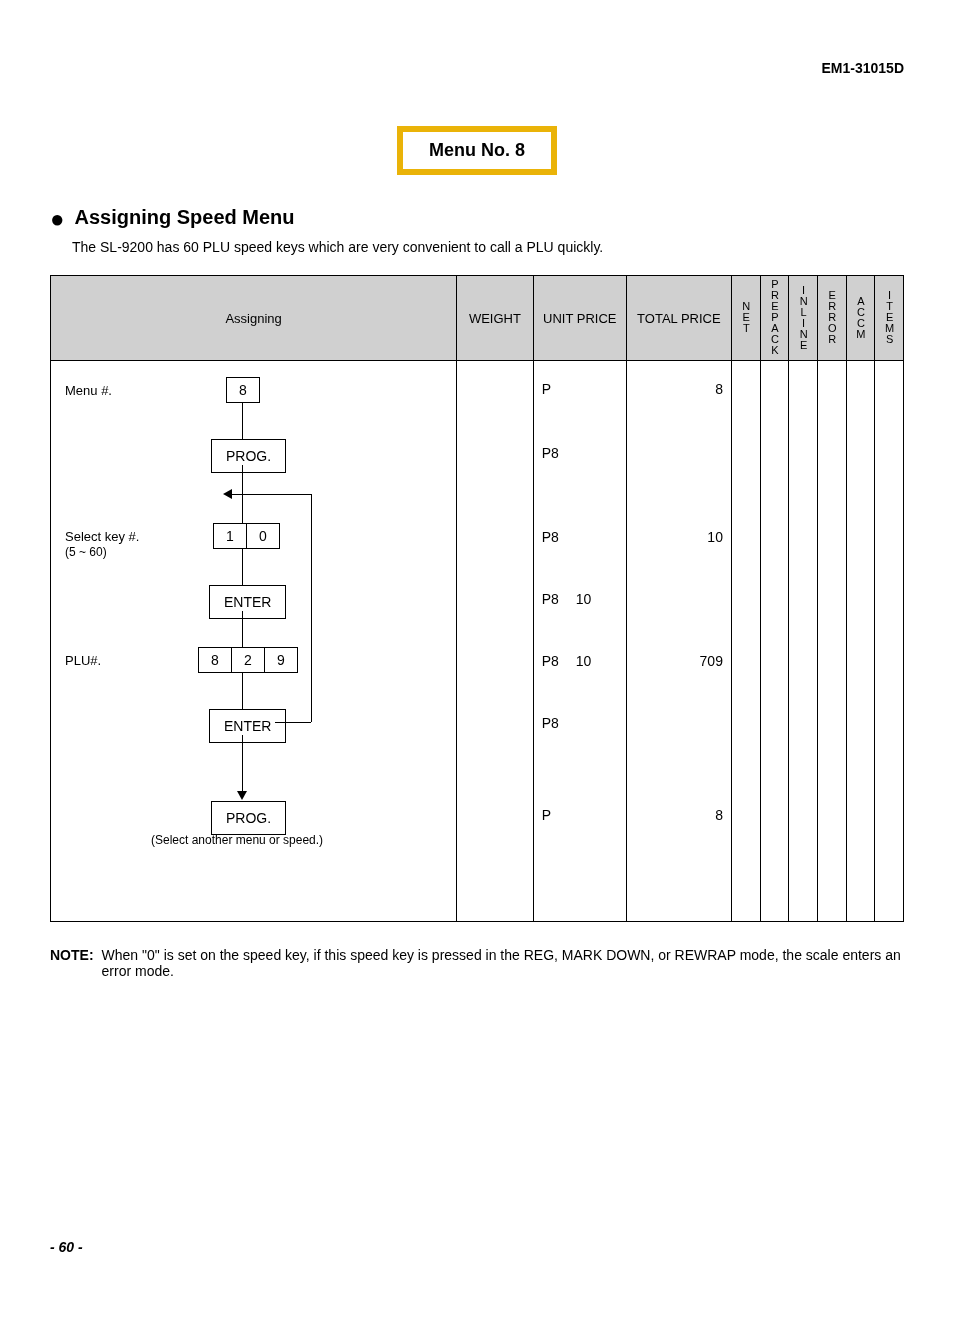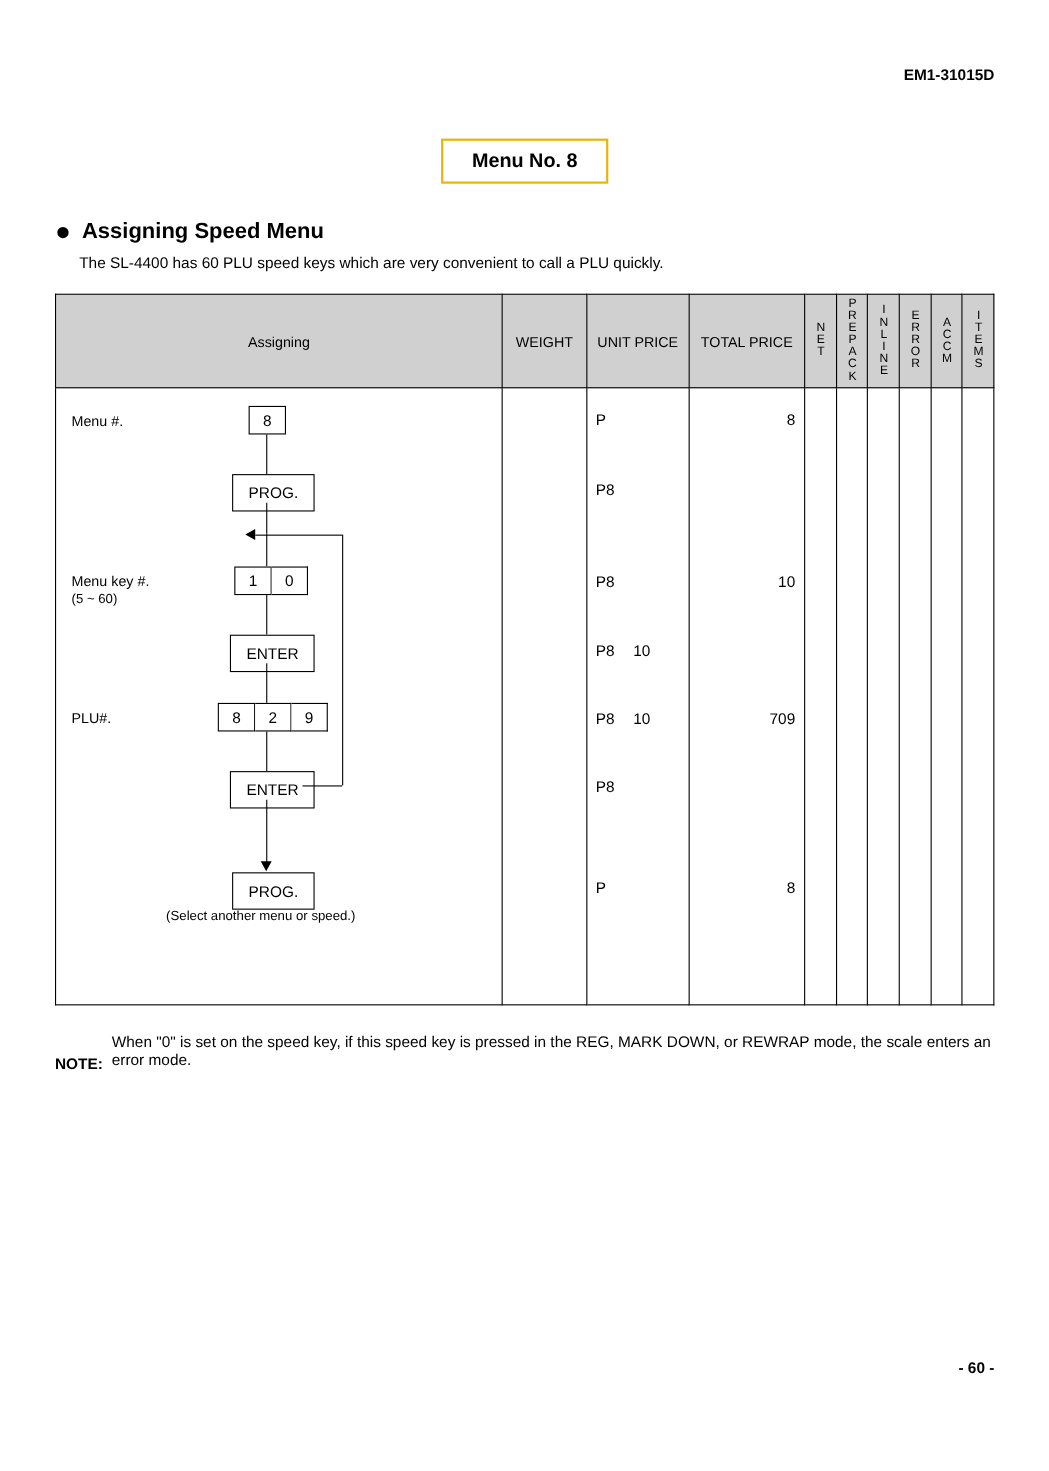--- a/index.html
+++ b/index.html
@@ -11,21 +11,21 @@
     width: 854px;
     font-size: 14px;
   }
   .doc-id {
     text-align: right;
     font-weight: bold;
     font-size: 14px;
     margin-bottom: 50px;
   }
   .menu-box {
-    border: 2px solid #eab308;
+    border: 6px solid #eab308;
     display: inline-block;
     padding: 8px 26px;
     font-weight: bold;
     font-size: 18px;
   }
   .menu-wrap {
     text-align: center;
     margin-bottom: 30px;
   }
   .section-title {
@@ -138,42 +138,43 @@
     position:absolute;
     font-size: 14px;
   }
 
   .note-block {
     margin-top: 25px;
     font-size: 14px;
     display: flex;
     gap: 8px;
   }
-  .note-label { font-weight: bold; white-space: nowrap; margin-top: 20px; }
+  .note-label { font-weight: bold; white-space: nowrap; }
 
   .page-num {
-    text-align: right;
+    text-align: left;
     font-weight: bold;
     margin-top: 260px;
     font-size: 14px;
+    font-style: italic;
   }
 </style>
 </head>
 <body>
 
 <div class="doc-id">EM1-31015D</div>
 
 <div class="menu-wrap">
   <div class="menu-box">Menu No. 8</div>
 </div>
 
 <div class="section-title">
   <span class="bullet">●</span><span>Assigning Speed Menu</span>
 </div>
-<div class="intro">The SL-4400 has 60 PLU speed keys which are very convenient to call a PLU quickly.</div>
+<div class="intro">The SL-9200 has 60 PLU speed keys which are very convenient to call a PLU quickly.</div>
 
 <table class="proc">
   <colgroup>
     <col class="col-proc">
       <col class="col-w">
       <col class="col-up">
       <col class="col-tp">
     <col class="col-n">
       <col class="col-n">
       <col class="col-n">
@@ -208,21 +209,21 @@
           <div class="vline" style="left:191px; top:42px; height:36px;"></div>
 
           <div class="keyrow" style="left:160px; top:78px;">
             <span class="keybox keywide">PROG.</span>
           </div>
           <div class="vline" style="left:191px; top:104px; height:28px;"></div>
 
           <div class="arrow-left" style="left:172px; top:128px;"></div>
           <div class="hline" style="left:181px; top:133px; width:10px;"></div>
 
-          <span class="step-label" style="left:14px; top:168px;">Menu key #.</span>
+          <span class="step-label" style="left:14px; top:168px;">Select key #.</span>
           <span class="step-label" style="left:14px; top:184px; font-size:12px;">(5 ~ 60)</span>
           <div class="vline" style="left:191px; top:132px; height:30px;"></div>
           <div class="keyrow" style="left:162px; top:162px;">
             <span class="keybox">1</span>
             <span class="keybox">0</span>
           </div>
           <div class="vline" style="left:191px; top:188px; height:36px;"></div>
 
           <div class="keyrow" style="left:158px; top:224px;">
             <span class="keybox keywide">ENTER</span>

